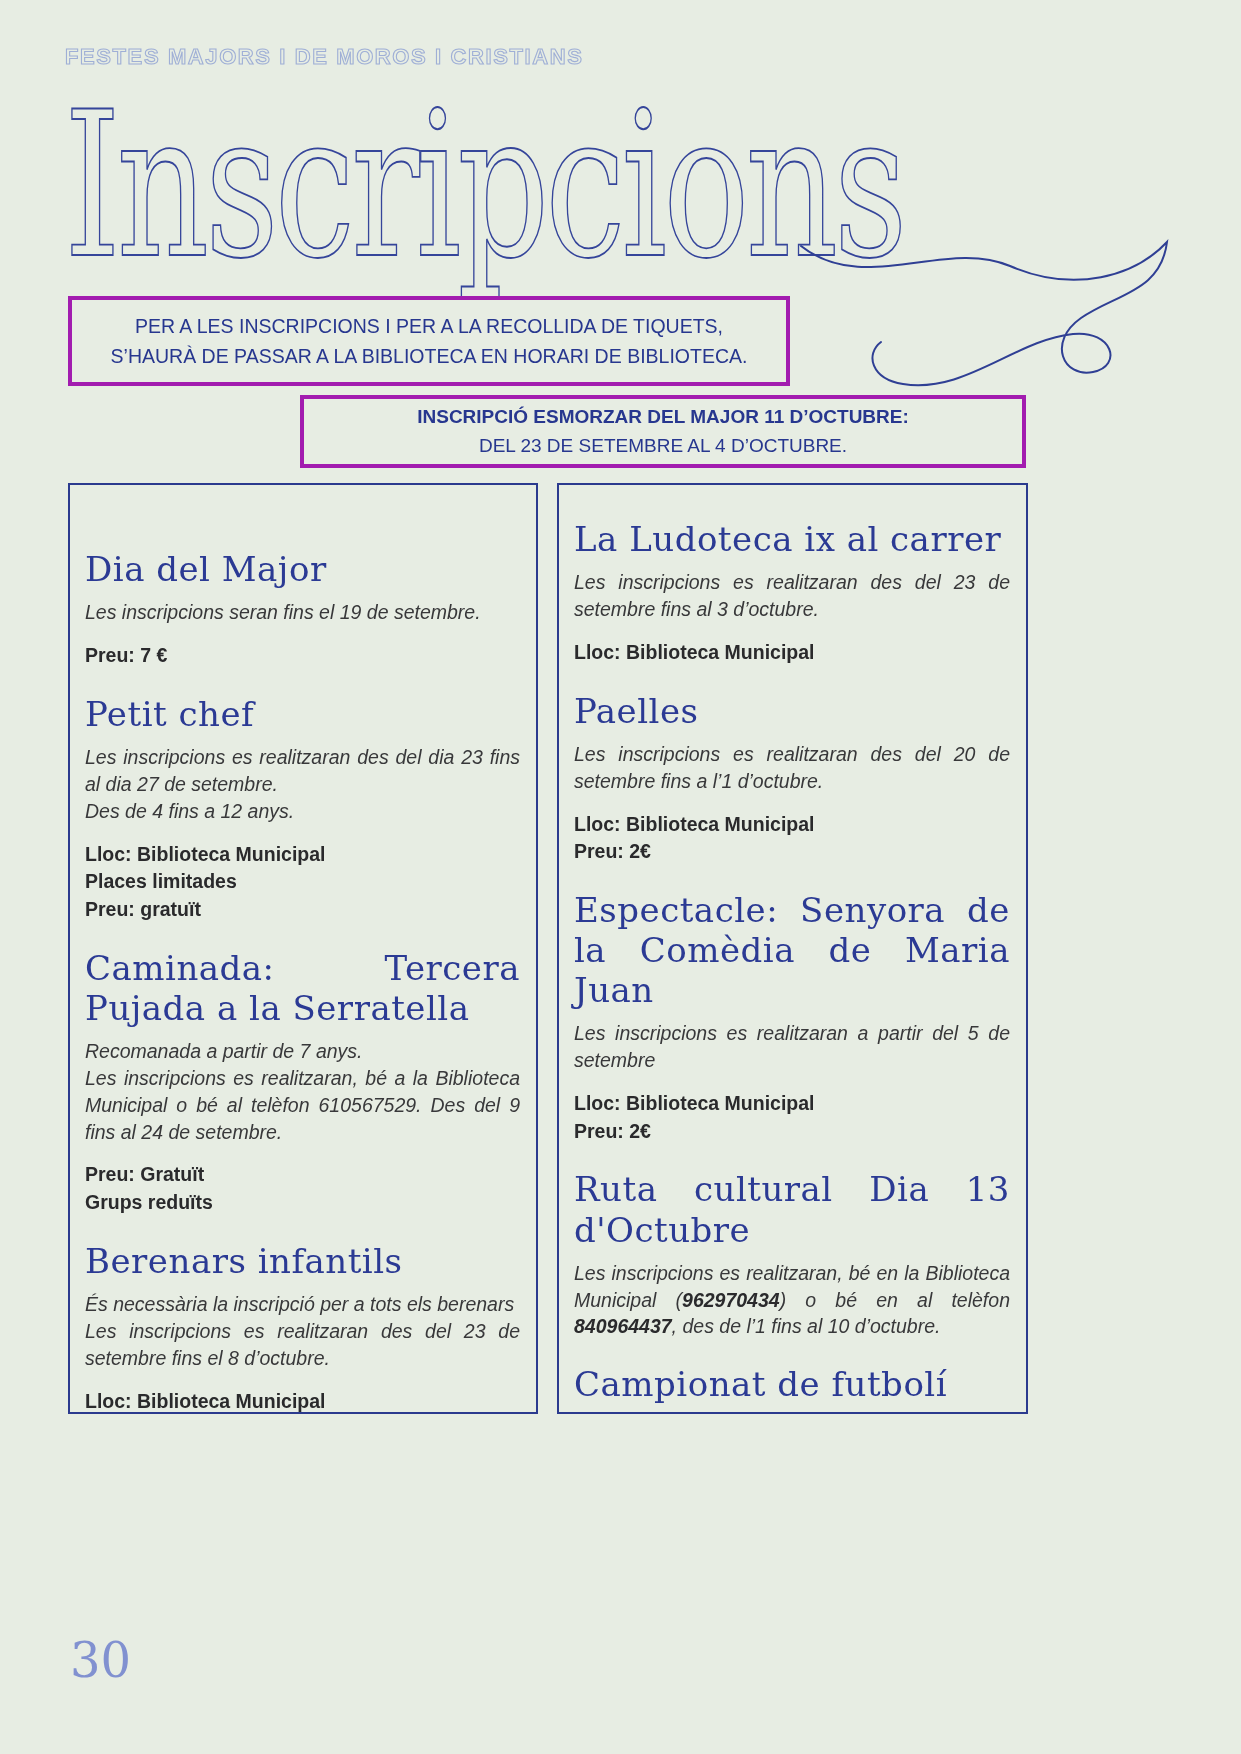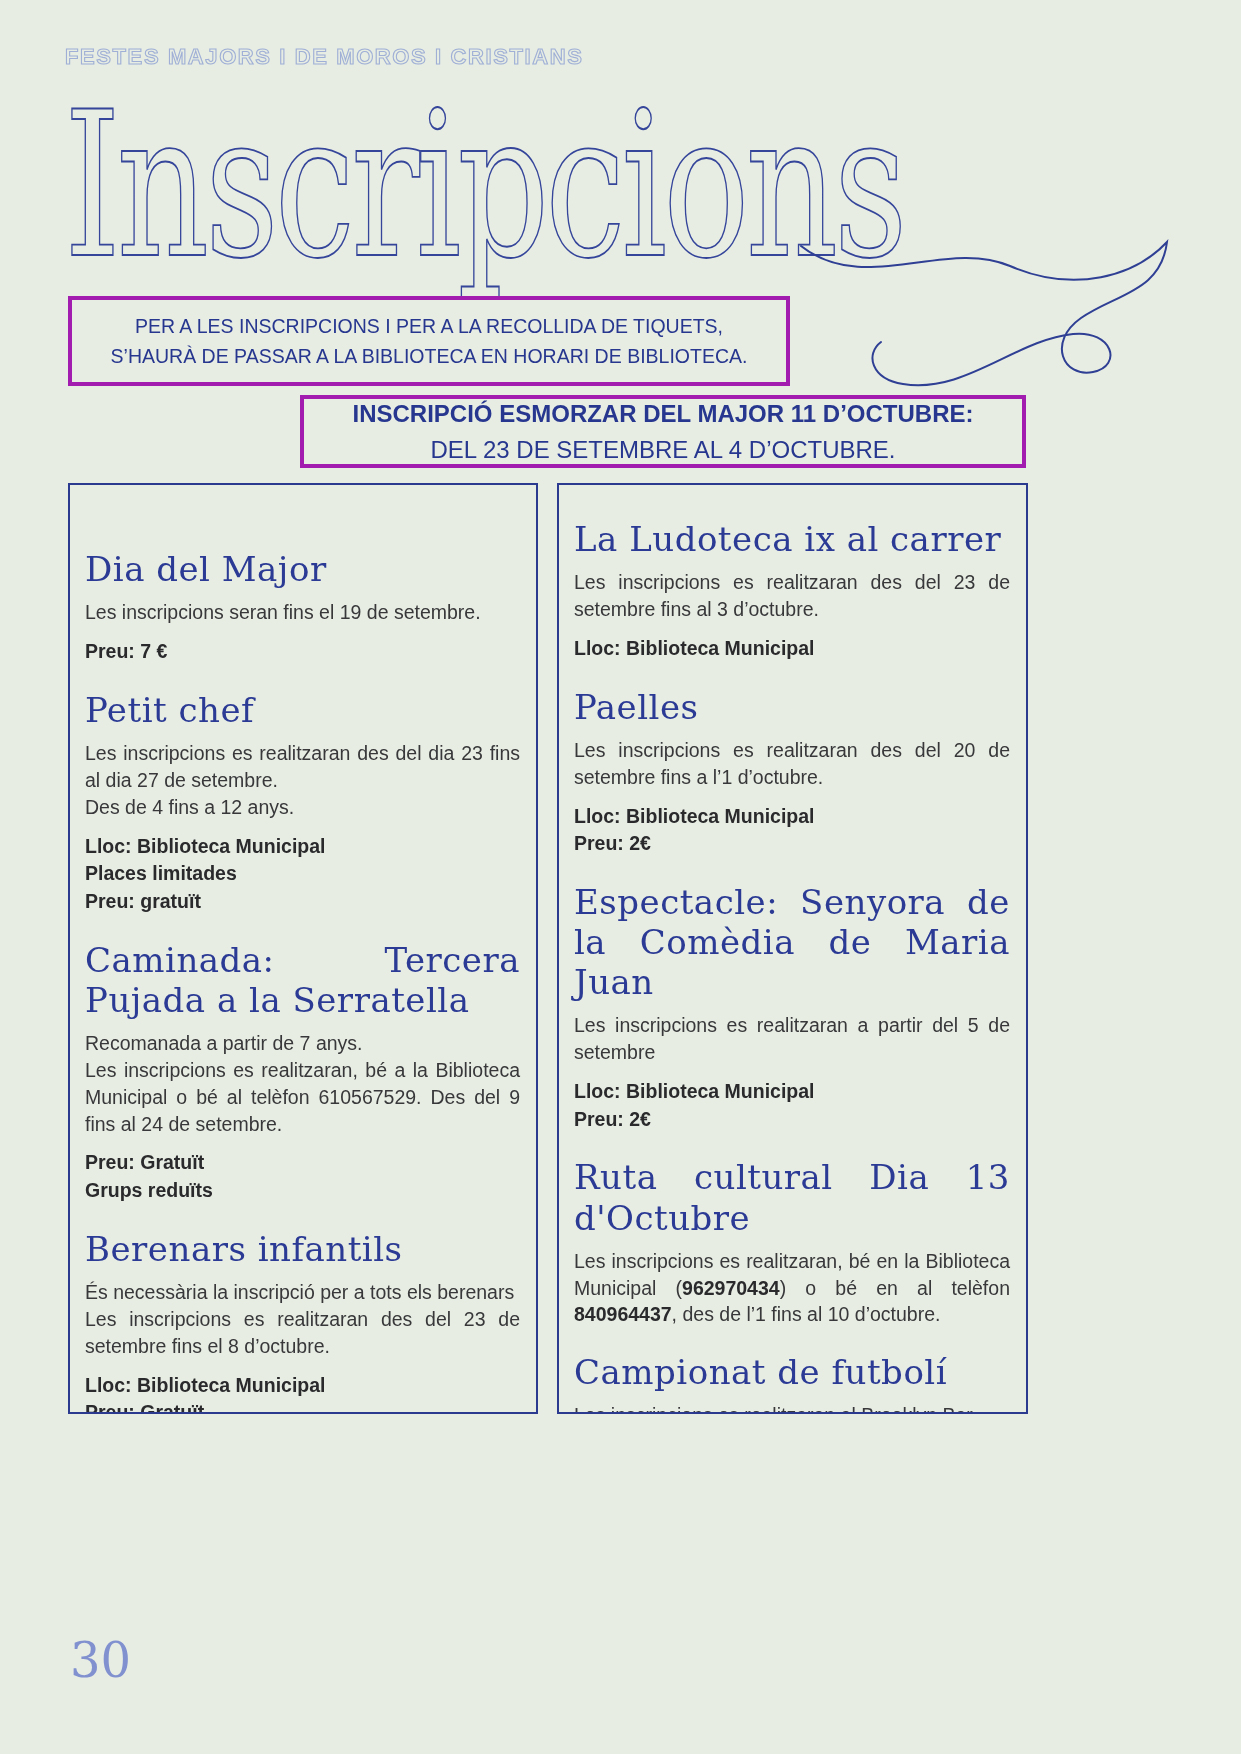--- a/index.html
+++ b/index.html
@@ -35,21 +35,21 @@
     display:flex;flex-direction:column;justify-content:center;
     text-align:center;color:#27378f;
     position:absolute;
   }
   .notice-primary{
     left:68px;top:296px;width:722px;height:90px;
     font-size:19.5px;line-height:1.55;
   }
   .notice-secondary{
     left:300px;top:395px;width:726px;height:73px;
-    font-size:24px;line-height:1.5;
+    font-size:19px;line-height:1.5;
   }
   .notice .bold-line{font-weight:bold;}
   .col{
     position:absolute;top:483px;height:931px;
     border:2px solid #2b3a8e;
     box-sizing:border-box;
     padding:18px 16px 18px 15px;
     overflow:hidden;
   }
   .col-left{left:68px;width:470px;}
@@ -62,26 +62,27 @@
     letter-spacing:0.5px;
     margin:24px 0 10px 0;
     text-align:justify;
   }
   .section-title.first{margin-top:16px;}
   .col-left .section-title.first{margin-top:46px;}
   .body-text{
     font-size:19.5px;line-height:1.38;color:#38383a;
     margin:8px 0 12px 0;
     white-space:pre-line;
+    font-style:italic;
   }
   .body-text.justify{text-align:justify;}
   .bold-block{
     font-size:19.5px;line-height:1.42;color:#2a2a2c;
     font-weight:bold;
-    margin:8px 0 18px 0;
+    margin:16px 0 18px 0;
     white-space:pre-line;
     text-align:justify;
   }
   .inline-bold{font-weight:bold;color:#2a2a2c;}
   .page-number{
     position:absolute;left:70px;top:1632px;
     font-family:"DejaVu Serif", serif;
     font-size:48px;color:#8191d0;
   }
 </style>

